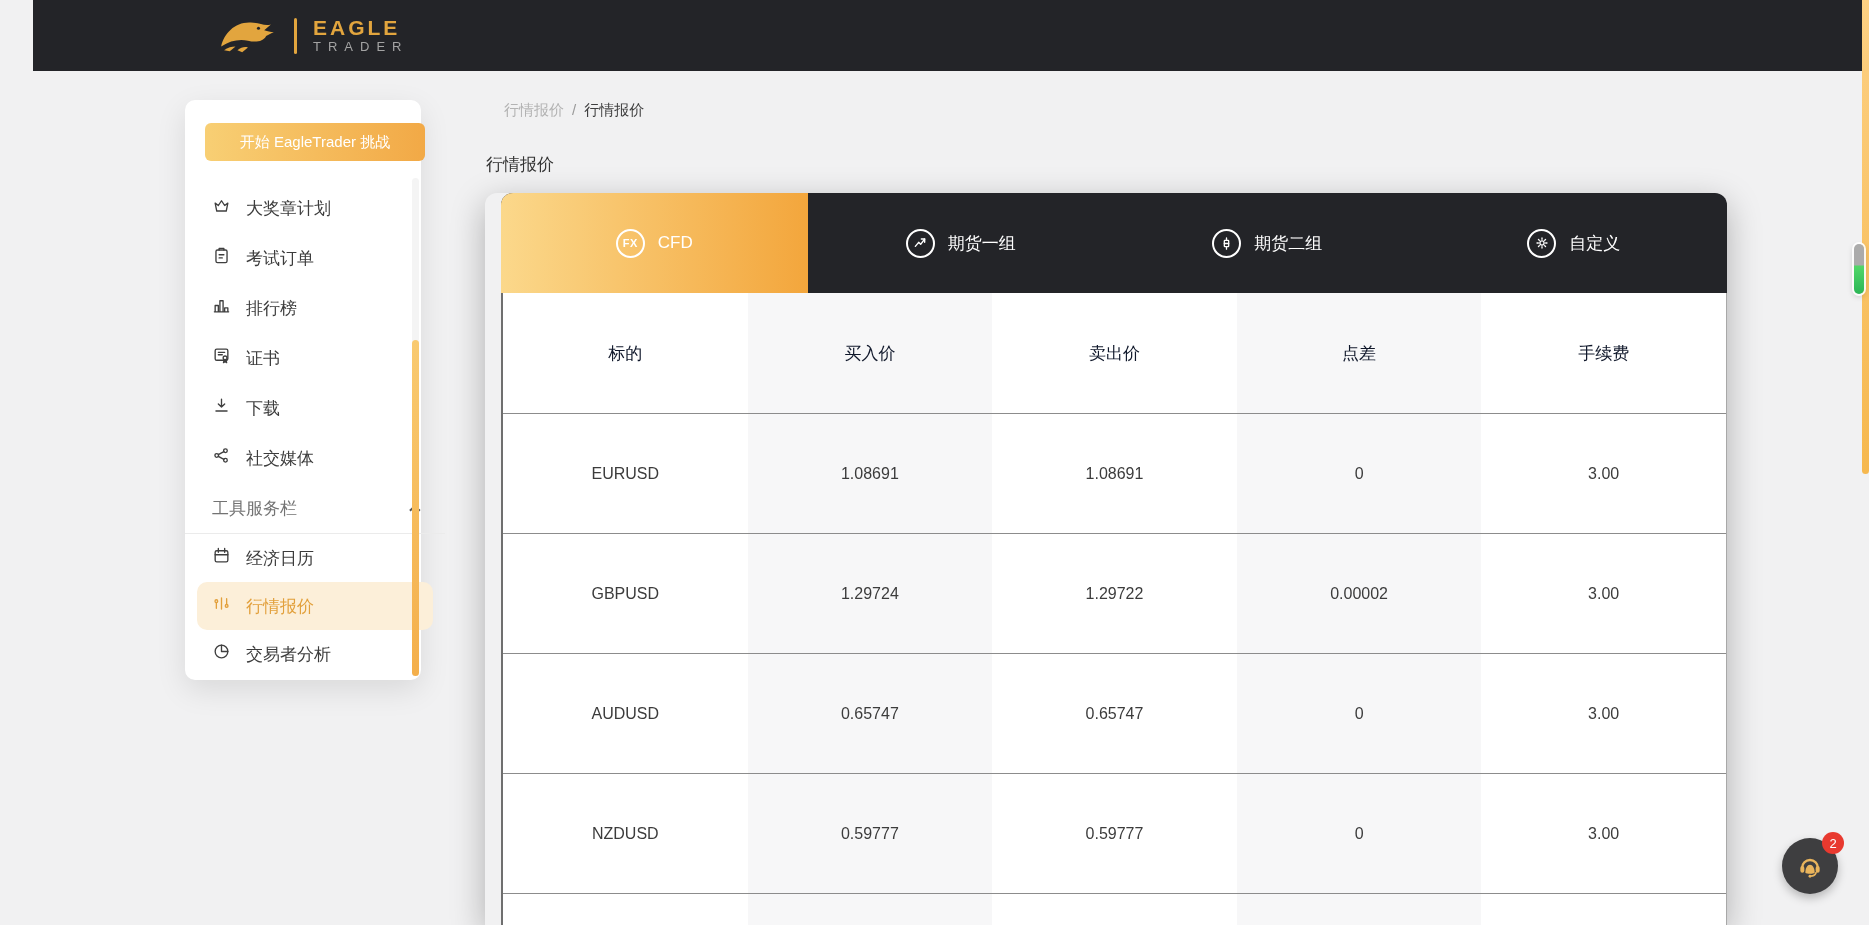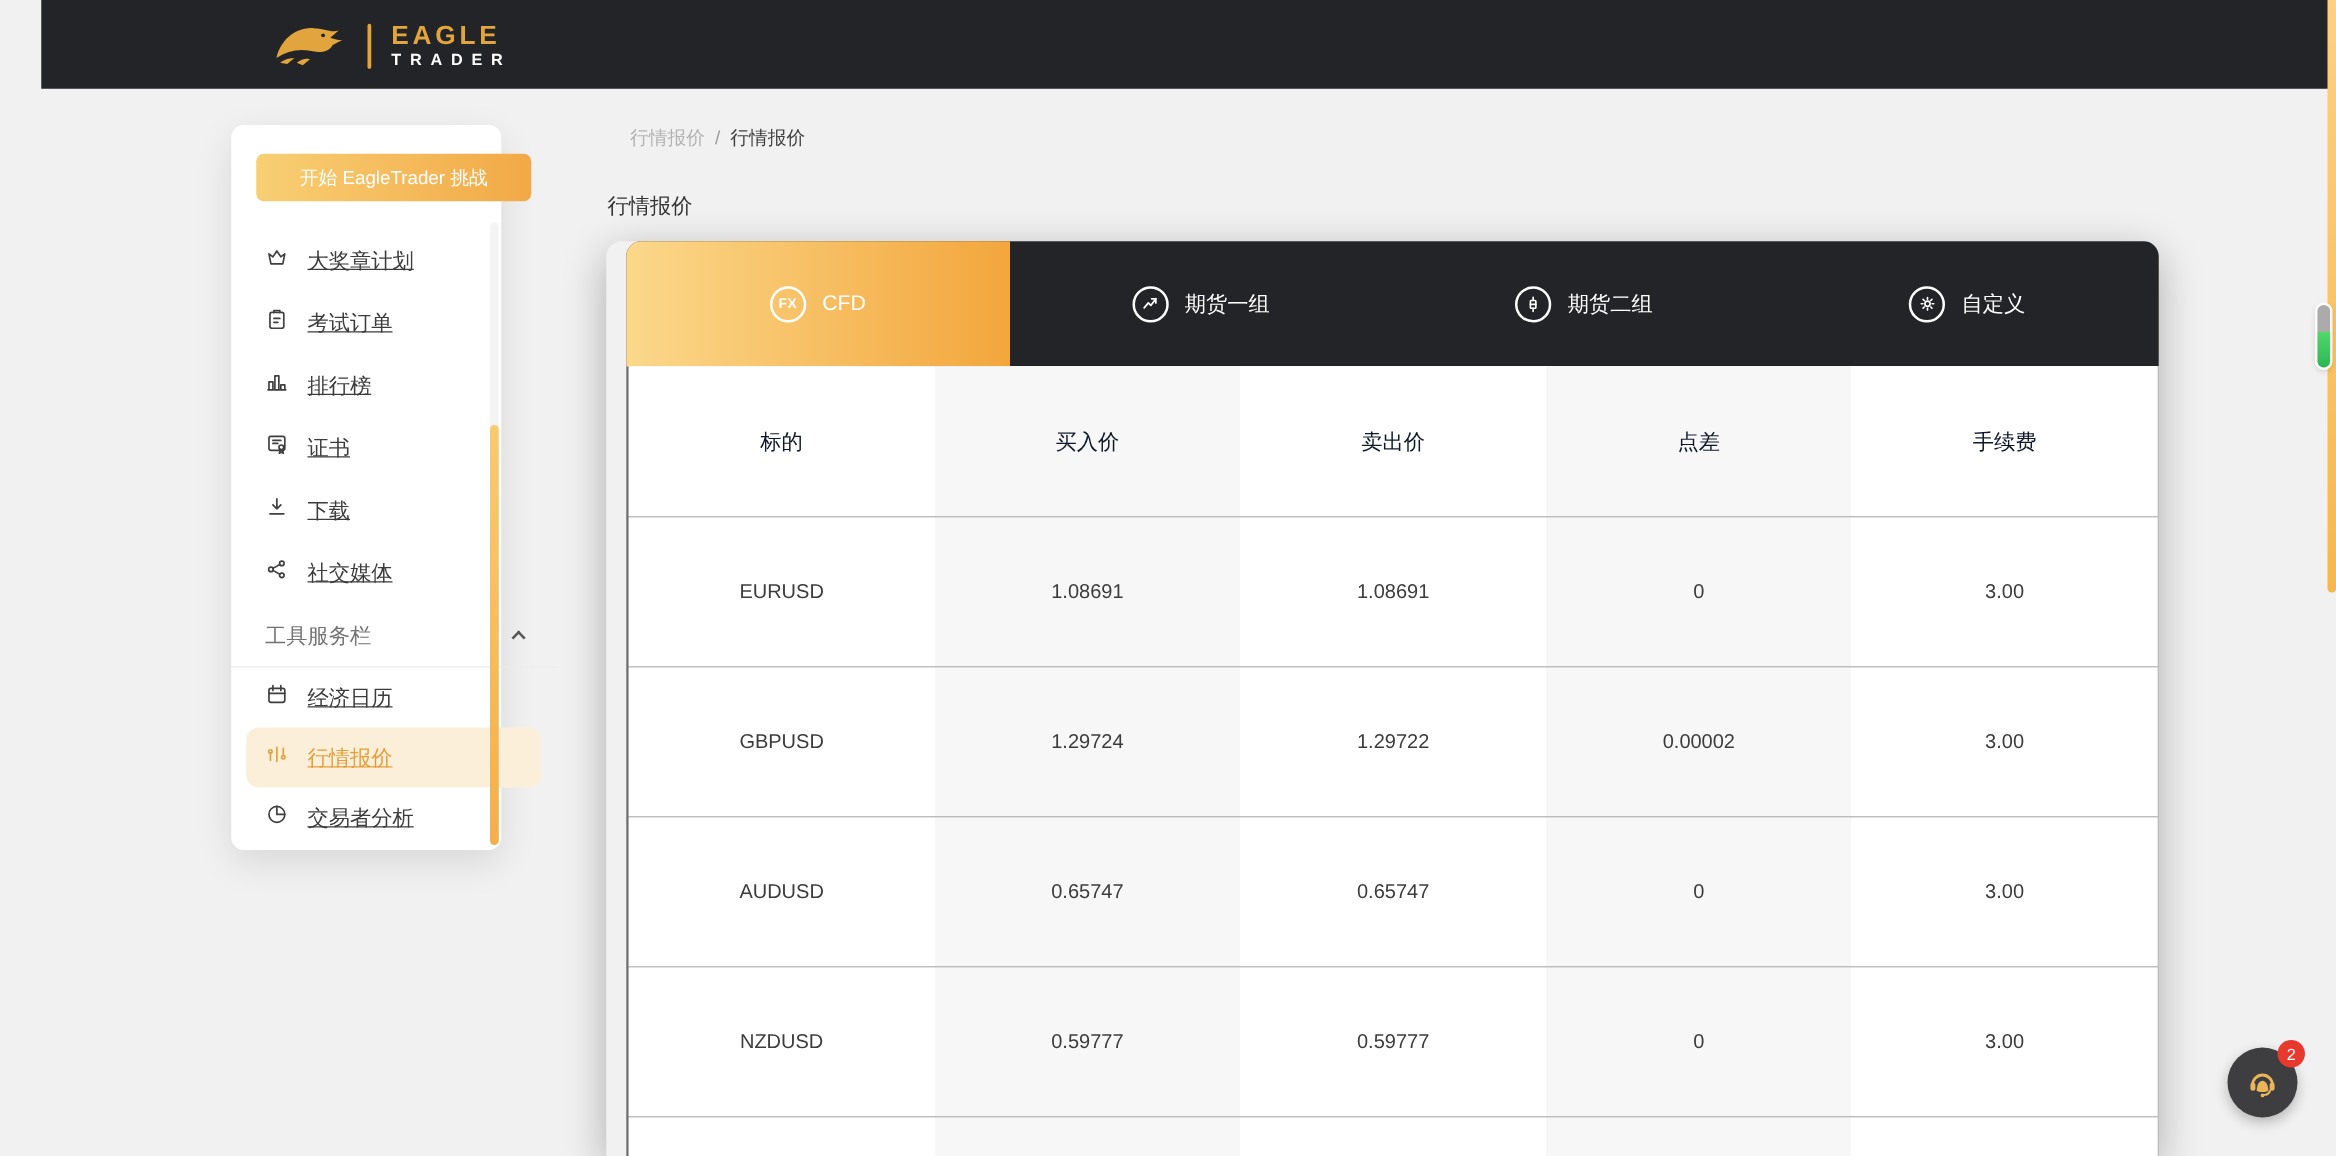--- a/index.html
+++ b/index.html
@@ -5,28 +5,28 @@
   * { margin:0; padding:0; box-sizing:border-box; }
   html,body { width:1869px; height:925px; }
   body { font-family:"Liberation Sans","DejaVu Sans",sans-serif; background:#f1f1f2; overflow:hidden; }
   #app { position:relative; width:1869px; height:925px; background:#f1f1f2; overflow:hidden; }
 
   
   .header { position:absolute; top:0; left:0; width:1869px; height:71px; background:#232428; z-index:30;margin-left:33px; }
   .logo { position:absolute; left:183px; top:12px; display:flex; align-items:center; }
   .logo-divider { width:3px; height:36px; background:#E2A53E; margin:0 16px; border-radius:2px; }
   .logo-text .primary { color:#E2A53E; font-size:21px; font-weight:bold; letter-spacing:3px; line-height:22px; }
-  .logo-text .secondary { color:#ffffff; font-size:13px; letter-spacing:7px; line-height:16px; font-weight:700; }
+  .logo-text .secondary { color:#a3a3a3; font-size:13px; letter-spacing:7px; line-height:16px; font-weight:400; }
   .header-right { position:absolute; right:0; top:0; height:71px; }
 
   
-  .sidebar { position:absolute; left:185px; top:100px; width:216px; height:580px; background:#ffffff; border-radius:10px; box-shadow:0 10px 30px rgba(0,0,0,0.10); z-index:10;padding-left:36px; }
+  .sidebar { position:absolute; left:185px; top:100px; width:236px; height:580px; background:#ffffff; border-radius:10px; box-shadow:0 10px 30px rgba(0,0,0,0.10); z-index:10;padding-left:36px; }
   .cta { position:absolute; left:20px; top:23px; width:220px; height:38px; border:none; border-radius:6px; background:linear-gradient(90deg,#f8cf74,#f2a946); color:#ffffff; font-size:15px; font-family:inherit; cursor:pointer; }
   .nav { position:absolute; left:0; top:83px; width:260px; }
-  .nav-item { display:flex; align-items:center; height:50px; padding-left:27px; gap:15px; color:#3c3c3c; font-size:17px; cursor:pointer;text-decoration:underline; }
+  .nav-item { display:flex; align-items:center; height:50px; padding-left:27px; gap:15px; color:#3c3c3c; font-size:17px; cursor:pointer; }
   .nav-item svg { flex:0 0 auto; }
   .nav-section { display:flex; align-items:center; justify-content:space-between; height:50px; padding:0 24px 0 27px; color:#737373; font-size:17px; cursor:pointer; }
   .chev-up { width:8px; height:8px; border-left:2px solid #555; border-top:2px solid #555; transform:rotate(45deg) translateY(3px); }
   .nav-divider { height:1px; background:#ebebeb; margin:0; }
   .tool-item { height:48px; }
   .nav-item.active { margin:0 12px; padding-left:15px; border-radius:10px; background:#fcefd9; color:#E2A03C; }
   .sb-track { position:absolute; right:2px; top:78px; width:7px; height:498px; background:#f4f4f4; border-radius:4px; }
   .sb-thumb { position:absolute; right:2px; top:240px; width:7px; height:336px; border-radius:4px; background:linear-gradient(180deg,#f9ca70,#f4af4b); }
 
   

